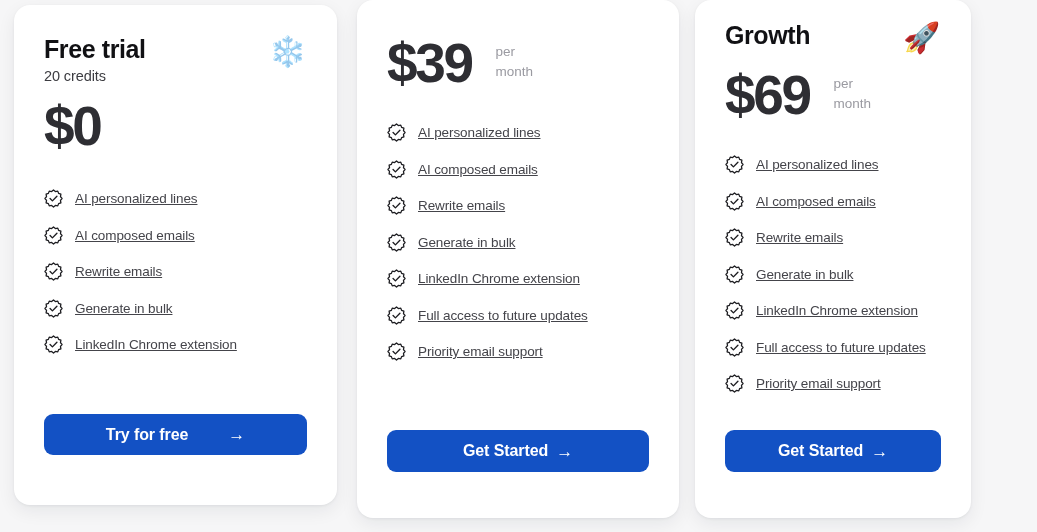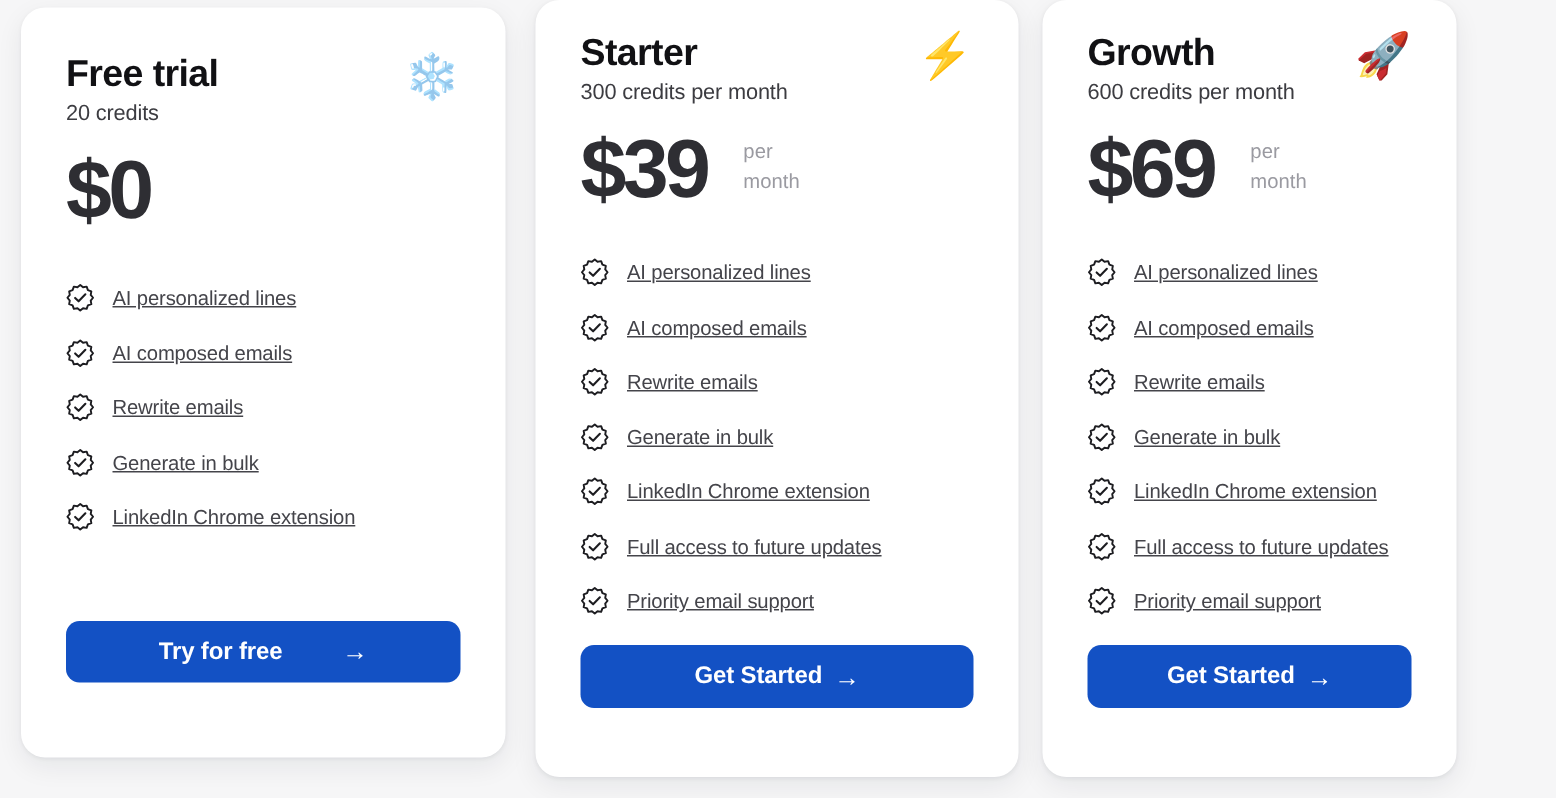--- a/index.html
+++ b/index.html
@@ -218,27 +218,20 @@
 
       <button class="cta-button">
         <span>Try for free</span>
         <span class="cta-arrow">→</span>
       </button>
     </div>
   </section>
 
   <section class="plan-card card-starter">
     <div class="card-inner">
-      <div class="card-head">
-        <div>
-          <h2 class="plan-name">Starter</h2>
-          <div class="plan-credits">300 credits per month</div>
-        </div>
-        <div class="plan-emoji">⚡</div>
-      </div>
 
       <div class="price-row">
         <div class="price-amount">$39</div>
         <div class="price-period">per month</div>
       </div>
 
       <ul class="feature-list">
         <li class="feature-item">
           <span class="badge-check"><svg viewBox="0 0 20 20" width="19" height="19" aria-hidden="true">
                 <path d="M10.00 1.00 L11.97 2.66 L14.50 2.21 L15.37 4.63 L17.79 5.50 L17.34 8.03 L19.00 10.00 L17.34 11.97 L17.79 14.50 L15.37 15.37 L14.50 17.79 L11.97 17.34 L10.00 19.00 L8.03 17.34 L5.50 17.79 L4.63 15.37 L2.21 14.50 L2.66 11.97 L1.00 10.00 L2.66 8.03 L2.21 5.50 L4.63 4.63 L5.50 2.21 L8.03 2.66 Z" fill="none" stroke="#1d1d21" stroke-width="1.35" stroke-linejoin="round"></path>
@@ -295,21 +288,20 @@
         <span class="cta-arrow">→</span>
       </button>
     </div>
   </section>
 
   <section class="plan-card card-growth">
     <div class="card-inner">
       <div class="card-head">
         <div>
           <h2 class="plan-name">Growth</h2>
-          <div class="plan-credits">600 credits per month</div>
         </div>
         <div class="plan-emoji">🚀</div>
       </div>
 
       <div class="price-row">
         <div class="price-amount">$69</div>
         <div class="price-period">per month</div>
       </div>
 
       <ul class="feature-list">

